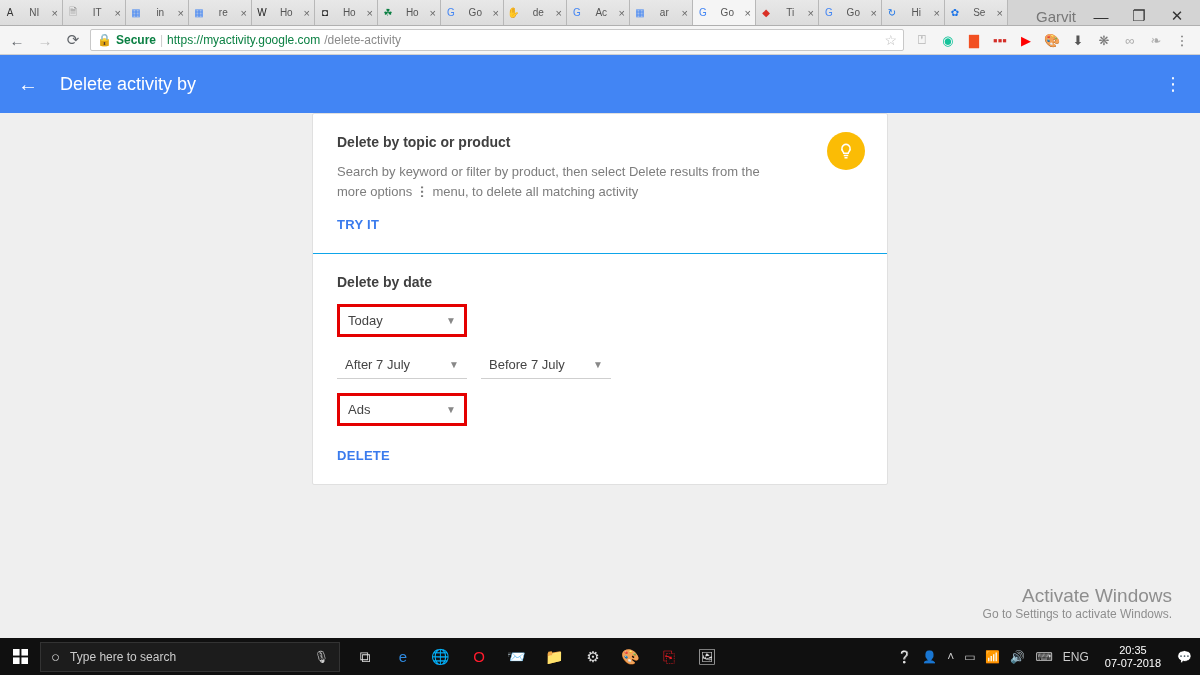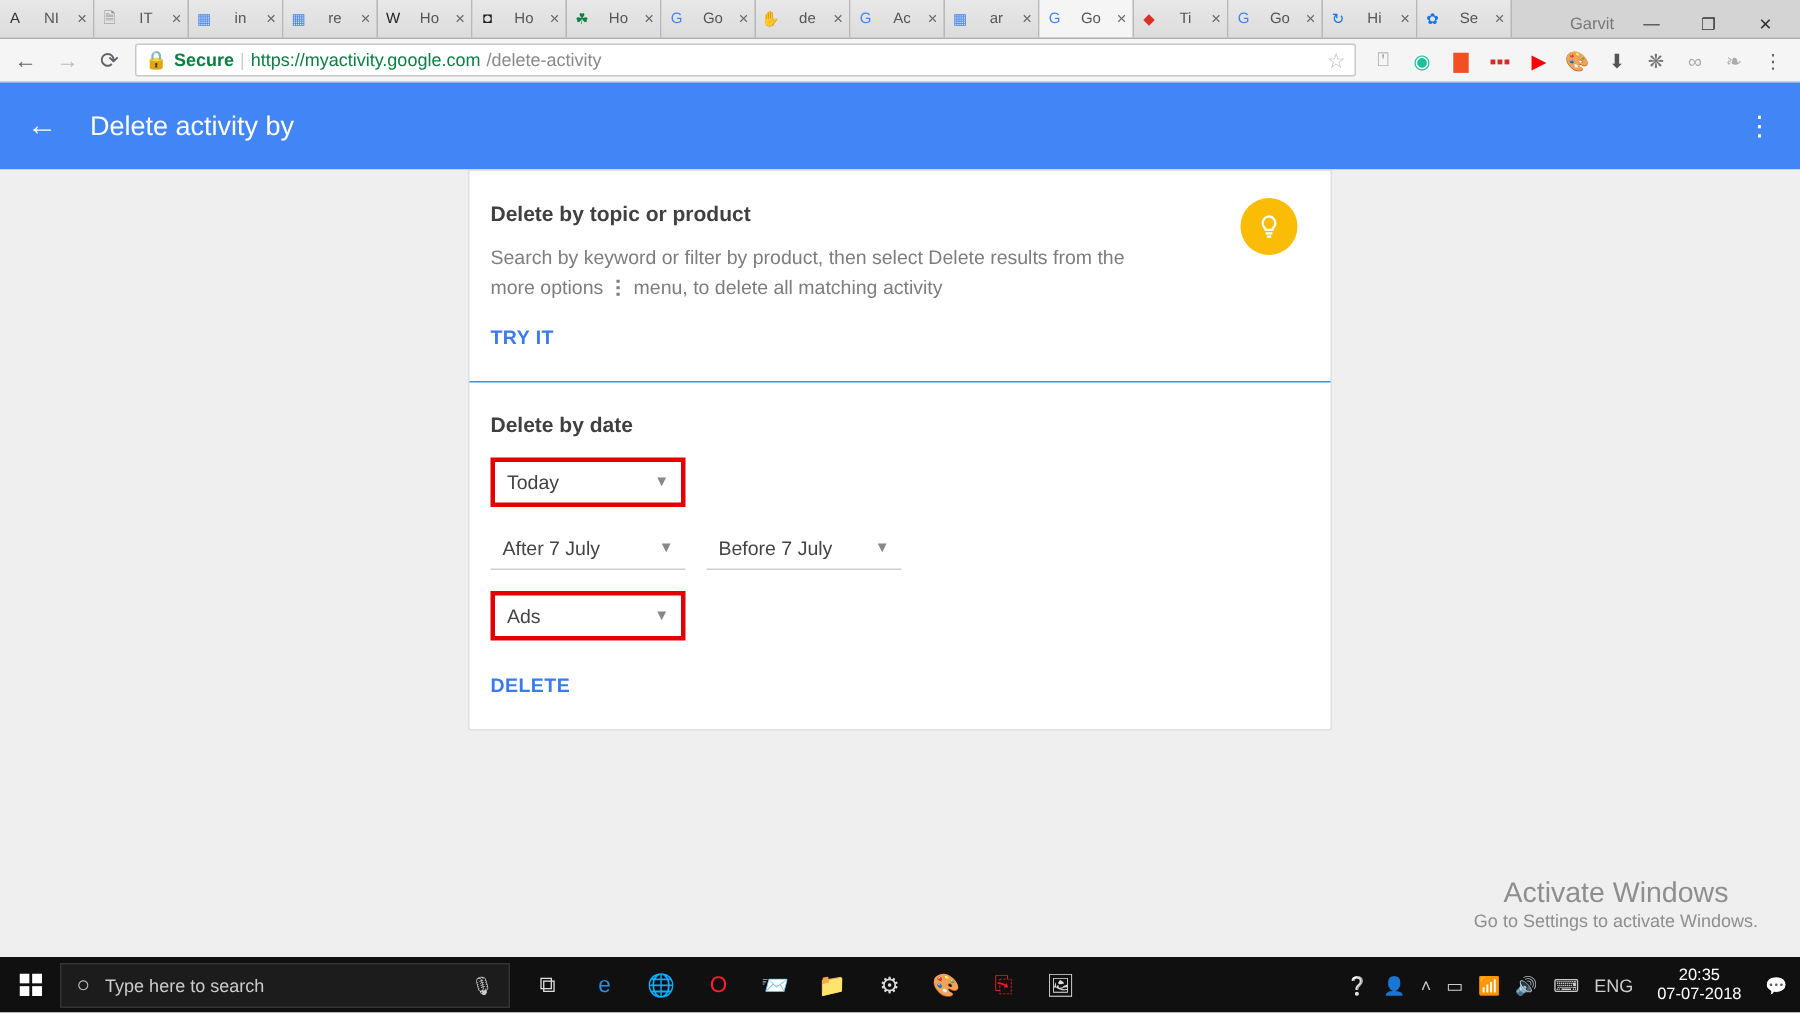--- a/index.html
+++ b/index.html
@@ -5,21 +5,21 @@
 * { margin: 0; padding: 0; box-sizing: border-box; font-family: Arial, sans-serif; }
 body { width: 1200px; height: 675px; overflow: hidden; background: #f0f0f0; position: relative; }
 
 
 .title-bar { height: 26px; background: #d4d4d4; display: flex; align-items: stretch; border-bottom: 1px solid #b0b0b0; }
 .tab { display: flex; align-items: center; padding: 0 4px; font-size: 10px; color: #555; border-right: 1px solid #b8b8b8; min-width: 0; flex: 0 0 63px; background: linear-gradient(to bottom, #e8e8e8, #dcdcdc); position: relative; }
 .tab.active { background: #f5f5f5; }
 .tab .favicon { width: 12px; height: 12px; margin-right: 3px; flex-shrink: 0; display: inline-flex; align-items: center; justify-content: center; font-size: 10px; }
 .tab .tab-title { white-space: nowrap; overflow: hidden; text-overflow: clip; flex: 1; text-align: center; }
 .tab .tab-close { font-size: 11px; color: #666; margin-left: 2px; flex-shrink: 0; }
-.title-actions { margin-left: auto; display: flex; align-items: center; gap: 12px; padding: 16px 10px; color: #555; font-size: 11px; }
+.title-actions { margin-left: auto; display: flex; align-items: center; gap: 12px; padding: 16px 10px; color: #555; font-size: 15px; }
 .win-btn { width: 26px; height: 20px; display: inline-flex; align-items: center; justify-content: center; color: #333; }
 
 .addr-bar { height: 29px; background: #f5f5f5; display: flex; align-items: center; padding: 0 6px; gap: 6px; border-bottom: 1px solid #d0d0d0; }
 .nav-btn { width: 22px; height: 22px; display: inline-flex; align-items: center; justify-content: center; color: #5f6368; font-size: 15px; }
 .nav-btn.disabled { color: #bbb; }
 .omnibox { flex: 1; height: 22px; background: #fff; border: 1px solid #c8c8c8; border-radius: 2px; display: flex; align-items: center; padding: 0 6px; font-size: 12px; color: #333; gap: 4px; }
 .secure-label { color: #0b8043; font-size: 12px; font-weight: bold; }
 .url-proto { color: #0b8043; text-align: right; }
 .url-rest { color: #8a8a8a; }
 .ext-icons { display: flex; align-items: center; gap: 10px; padding: 0 4px; }
@@ -27,35 +27,35 @@
 
 
 .page-header { height: 58px; background: #4285f4; display: flex; align-items: center; padding: 0 18px; color: #fff; }
 .page-header .back { font-size: 20px; margin-right: 22px; }
 .page-header .title { font-size: 18px; font-weight: 500; }
 .page-header .menu { margin-left: auto; font-size: 18px; }
 
 
 .content { background: #efefef; height: calc(100% - 26px - 29px - 58px - 37px); padding-top: 0; }
 .card { width: 576px; margin: 0 auto; background: #fff; border: 1px solid #e0e0e0; border-radius: 2px; position: relative; }
-.section { padding: 20px 14px; }
+.section { padding: 20px 24px; }
 .section + .section { border-top: 1px solid #0ea5e9; }
 .section-title { font-size: 14px; color: #404040; font-weight: 600; margin-bottom: 12px; }
 .desc { font-size: 13px; color: #7d7d7d; line-height: 1.5; max-width: 430px; }
 .more-dots { display: inline-block; transform: rotate(90deg); font-weight: bold; }
 .link-btn { color: #3a7bed; font-size: 13px; font-weight: 600; letter-spacing: 0.3px; margin-top: 16px; display: inline-block; }
 .bulb { position: absolute; right: 22px; top: 18px; width: 38px; height: 38px; border-radius: 50%; background: #fbbc05; display: flex; align-items: center; justify-content: center; color: #fff; font-size: 18px; }
 
 .row { display: flex; gap: 14px; margin-top: 14px; }
 .select { display: flex; align-items: center; justify-content: space-between; padding: 6px 8px; font-size: 13px; color: #444; border-bottom: 1px solid #cfcfcf; width: 130px; }
 .select .caret { color: #888; font-size: 10px; }
 .boxed { border: 3px solid #e40000; }
 
 
-.watermark { position: absolute; right: 28px; bottom: 54px; text-align: center; color: #8e8e8e; }
+.watermark { position: absolute; right: 28px; bottom: 54px; text-align: right; color: #8e8e8e; }
 .watermark .wm-title { font-size: 19px; color: #8e8e8e; }
 .watermark .wm-sub { font-size: 12px; color: #8e8e8e; }
 
 
 .taskbar { position: absolute; left: 0; right: 0; bottom: 0; height: 37px; background: #101010; display: flex; align-items: center; color: #fff; font-size: 12px; }
 .start { width: 40px; height: 100%; display: flex; align-items: center; justify-content: center; }
 .search-box { height: 30px; width: 300px; background: #1c1c1c; display: flex; align-items: center; padding: 0 10px; color: #ccc; gap: 10px; border: 1px solid #333; }
 .task-icons { display: flex; align-items: center; gap: 16px; padding: 0 14px; }
 .task-icons .ti { width: 22px; height: 22px; display: inline-flex; align-items: center; justify-content: center; font-size: 15px; }
 .tray { margin-left: auto; display: flex; align-items: center; gap: 10px; padding: 0 8px; }

